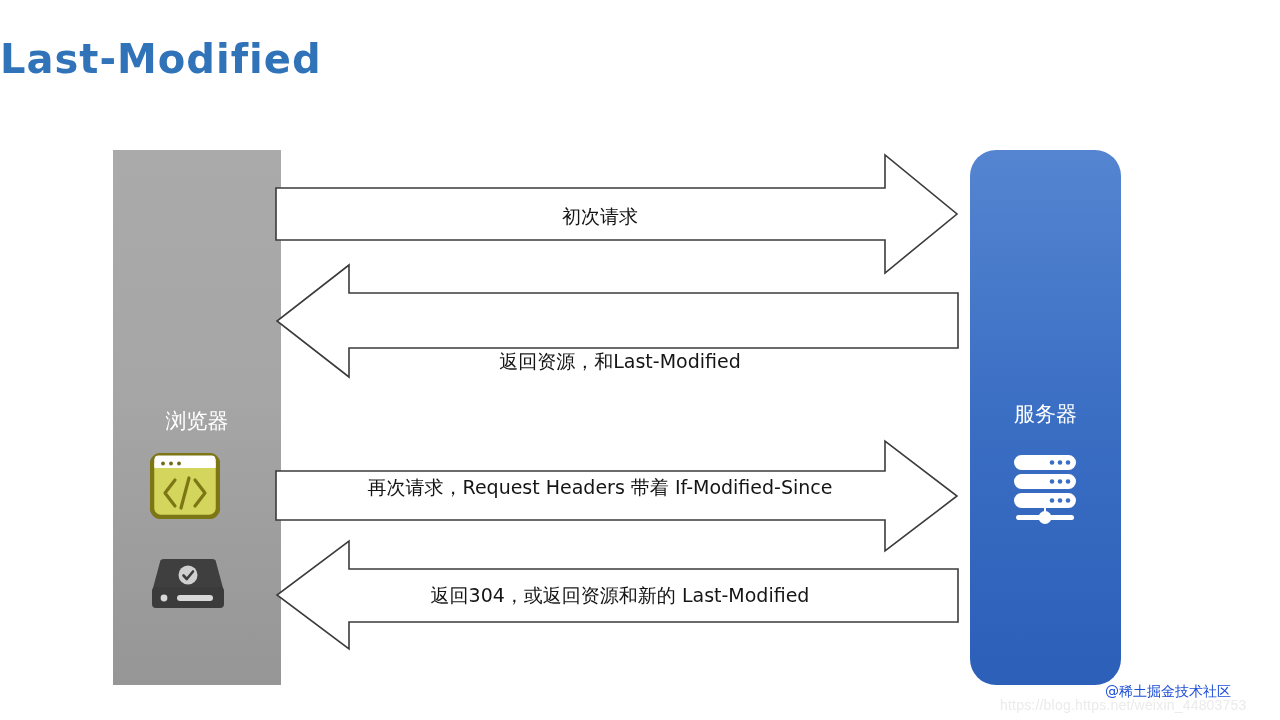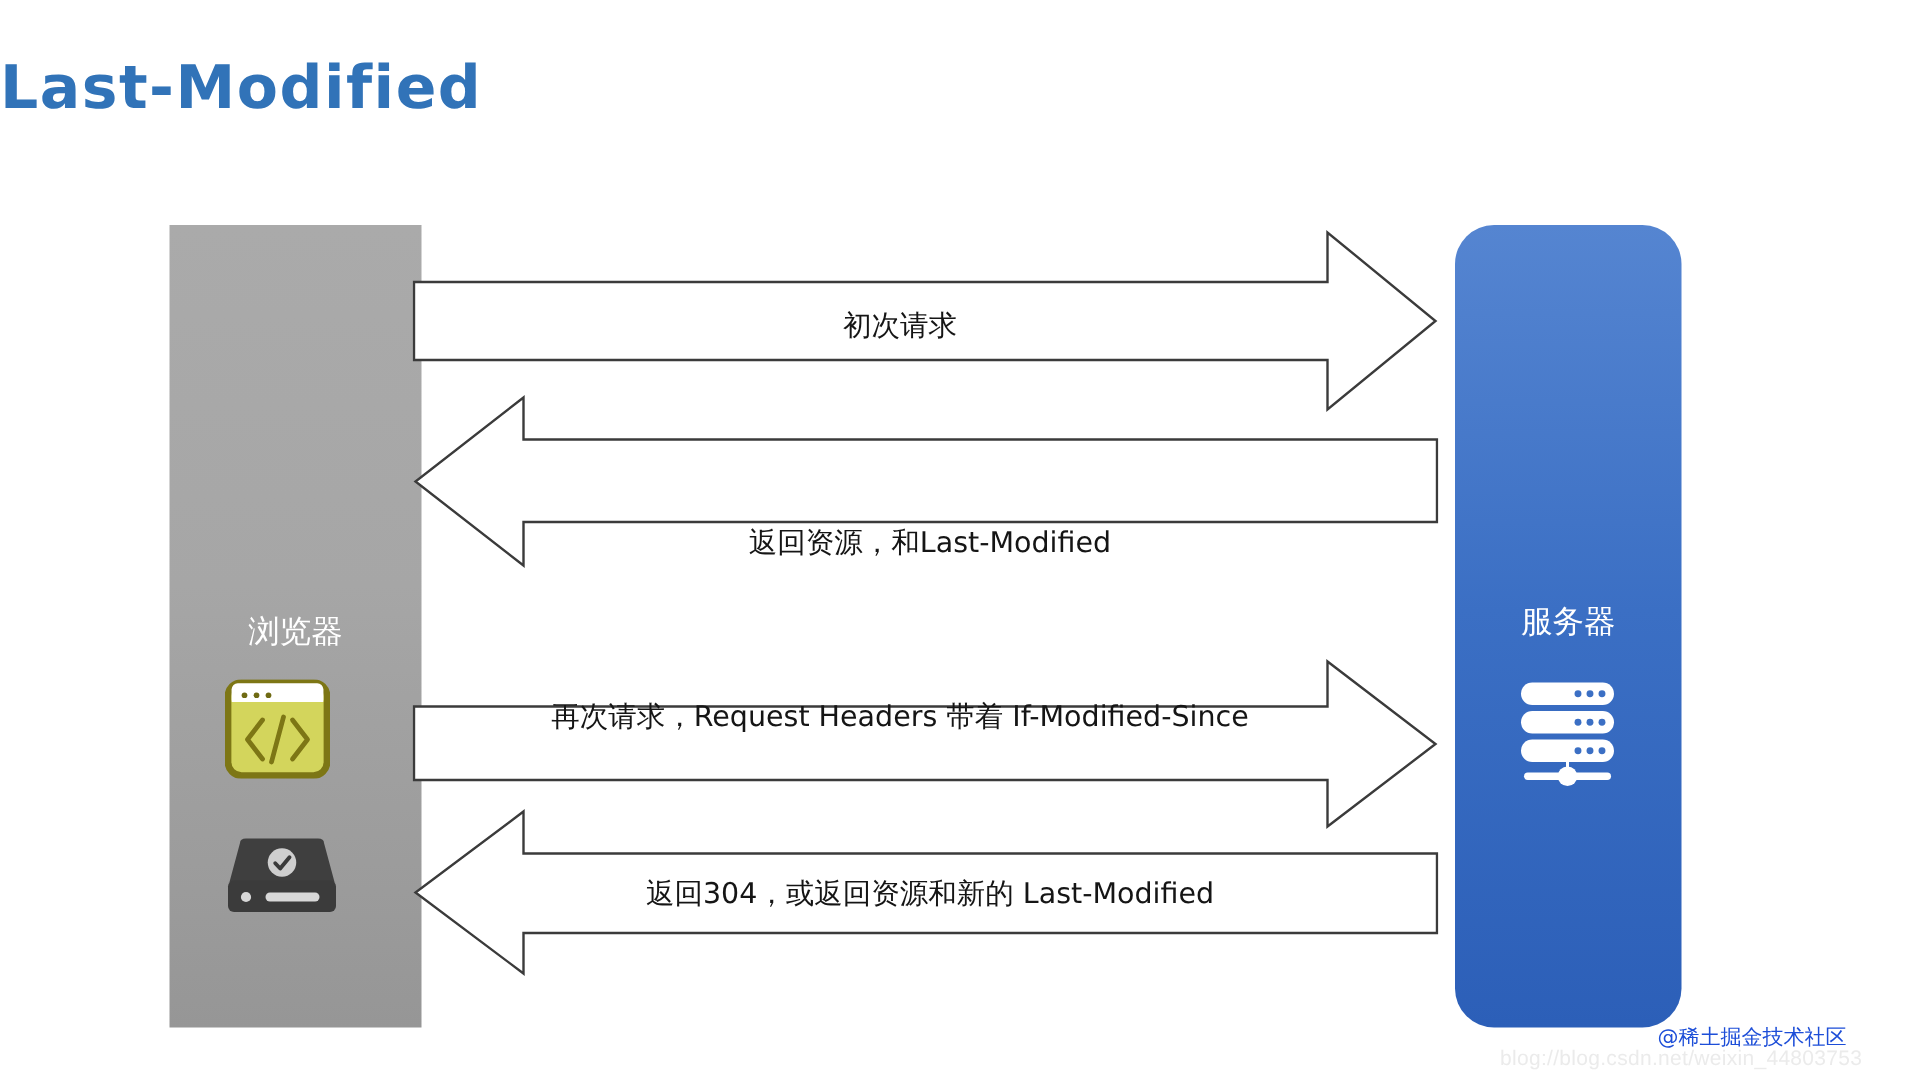--- a/index.html
+++ b/index.html
@@ -104,21 +104,21 @@
     position: absolute;
     text-align: center;
     color: #151515;
     font-size: 19px;
     font-family: "DejaVu Sans", "Liberation Sans", sans-serif;
     white-space: nowrap;
     pointer-events: none;
   }
   #arrow-1-label { left: 280px; top: 204px; width: 640px; }
   #arrow-2-label { left: 290px; top: 307px; width: 660px; margin-top: 42px; }
-  #arrow-3-label { left: 280px; top: 465px; width: 640px; }
+  #arrow-3-label { left: 280px; top: 475px; width: 640px; }
   #arrow-4-label { left: 290px; top: 583px; width: 660px; }
 
   
   #watermark-handle {
     position: absolute;
     left: 1105px;
     top: 683px;
     font-size: 14px;
     color: #1d4ed8;
     font-family: "DejaVu Sans", "Liberation Sans", sans-serif;
@@ -201,13 +201,13 @@
   <polygon class="arrow-shape" points="1,33 610,33 610,3 682,58 610,113 610,82 1,82"></polygon>
 </svg>
 <div class="arrow-label" id="arrow-3-label">再次请求，Request Headers 带着 If-Modified-Since</div>
 
 <svg class="arrow-svg" id="arrow-4" viewBox="0 0 684 114" preserveAspectRatio="none">
   <polygon class="arrow-shape" points="683,31 74,31 74,3 2,57 74,111 74,84 683,84"></polygon>
 </svg>
 <div class="arrow-label" id="arrow-4-label">返回304，或返回资源和新的 Last-Modified</div>
 
 <div id="watermark-handle">@稀土掘金技术社区</div>
-<div id="watermark-url">blog://blog.csdn.net/weixin_44803753</div>
+<div id="watermark-url">https://blog.https.net/weixin_44803753</div>
 
 </body></html>

